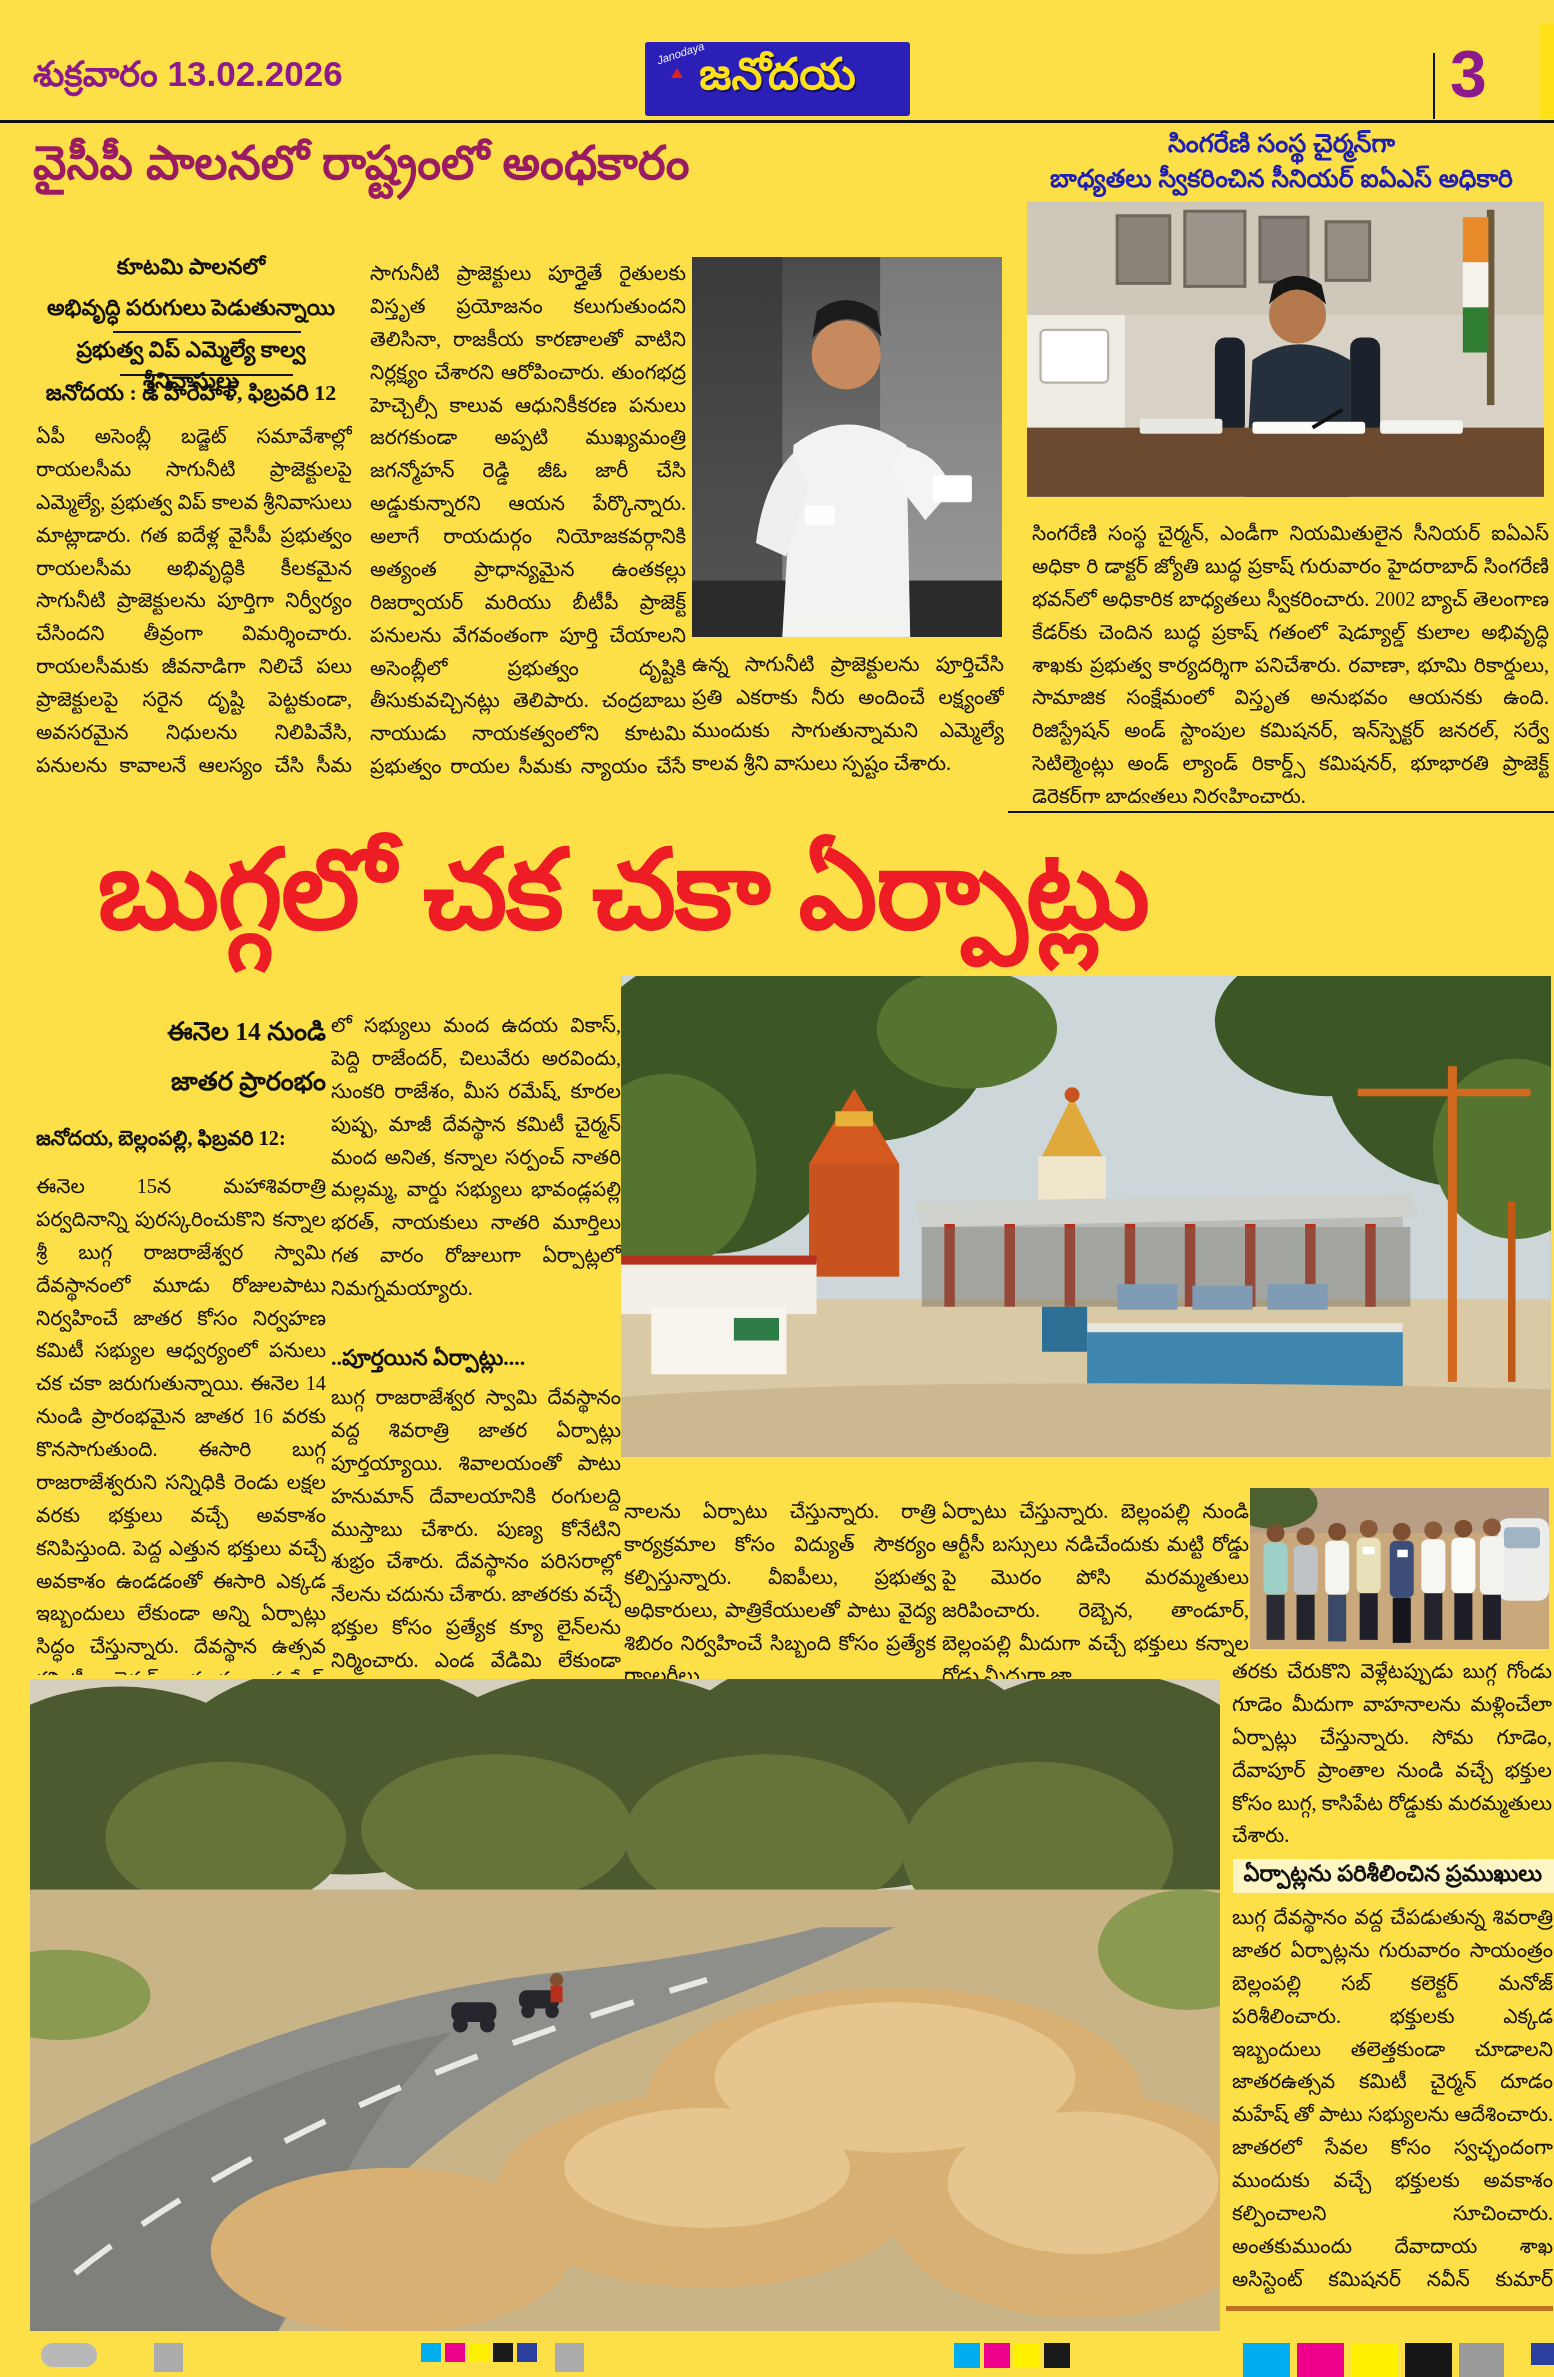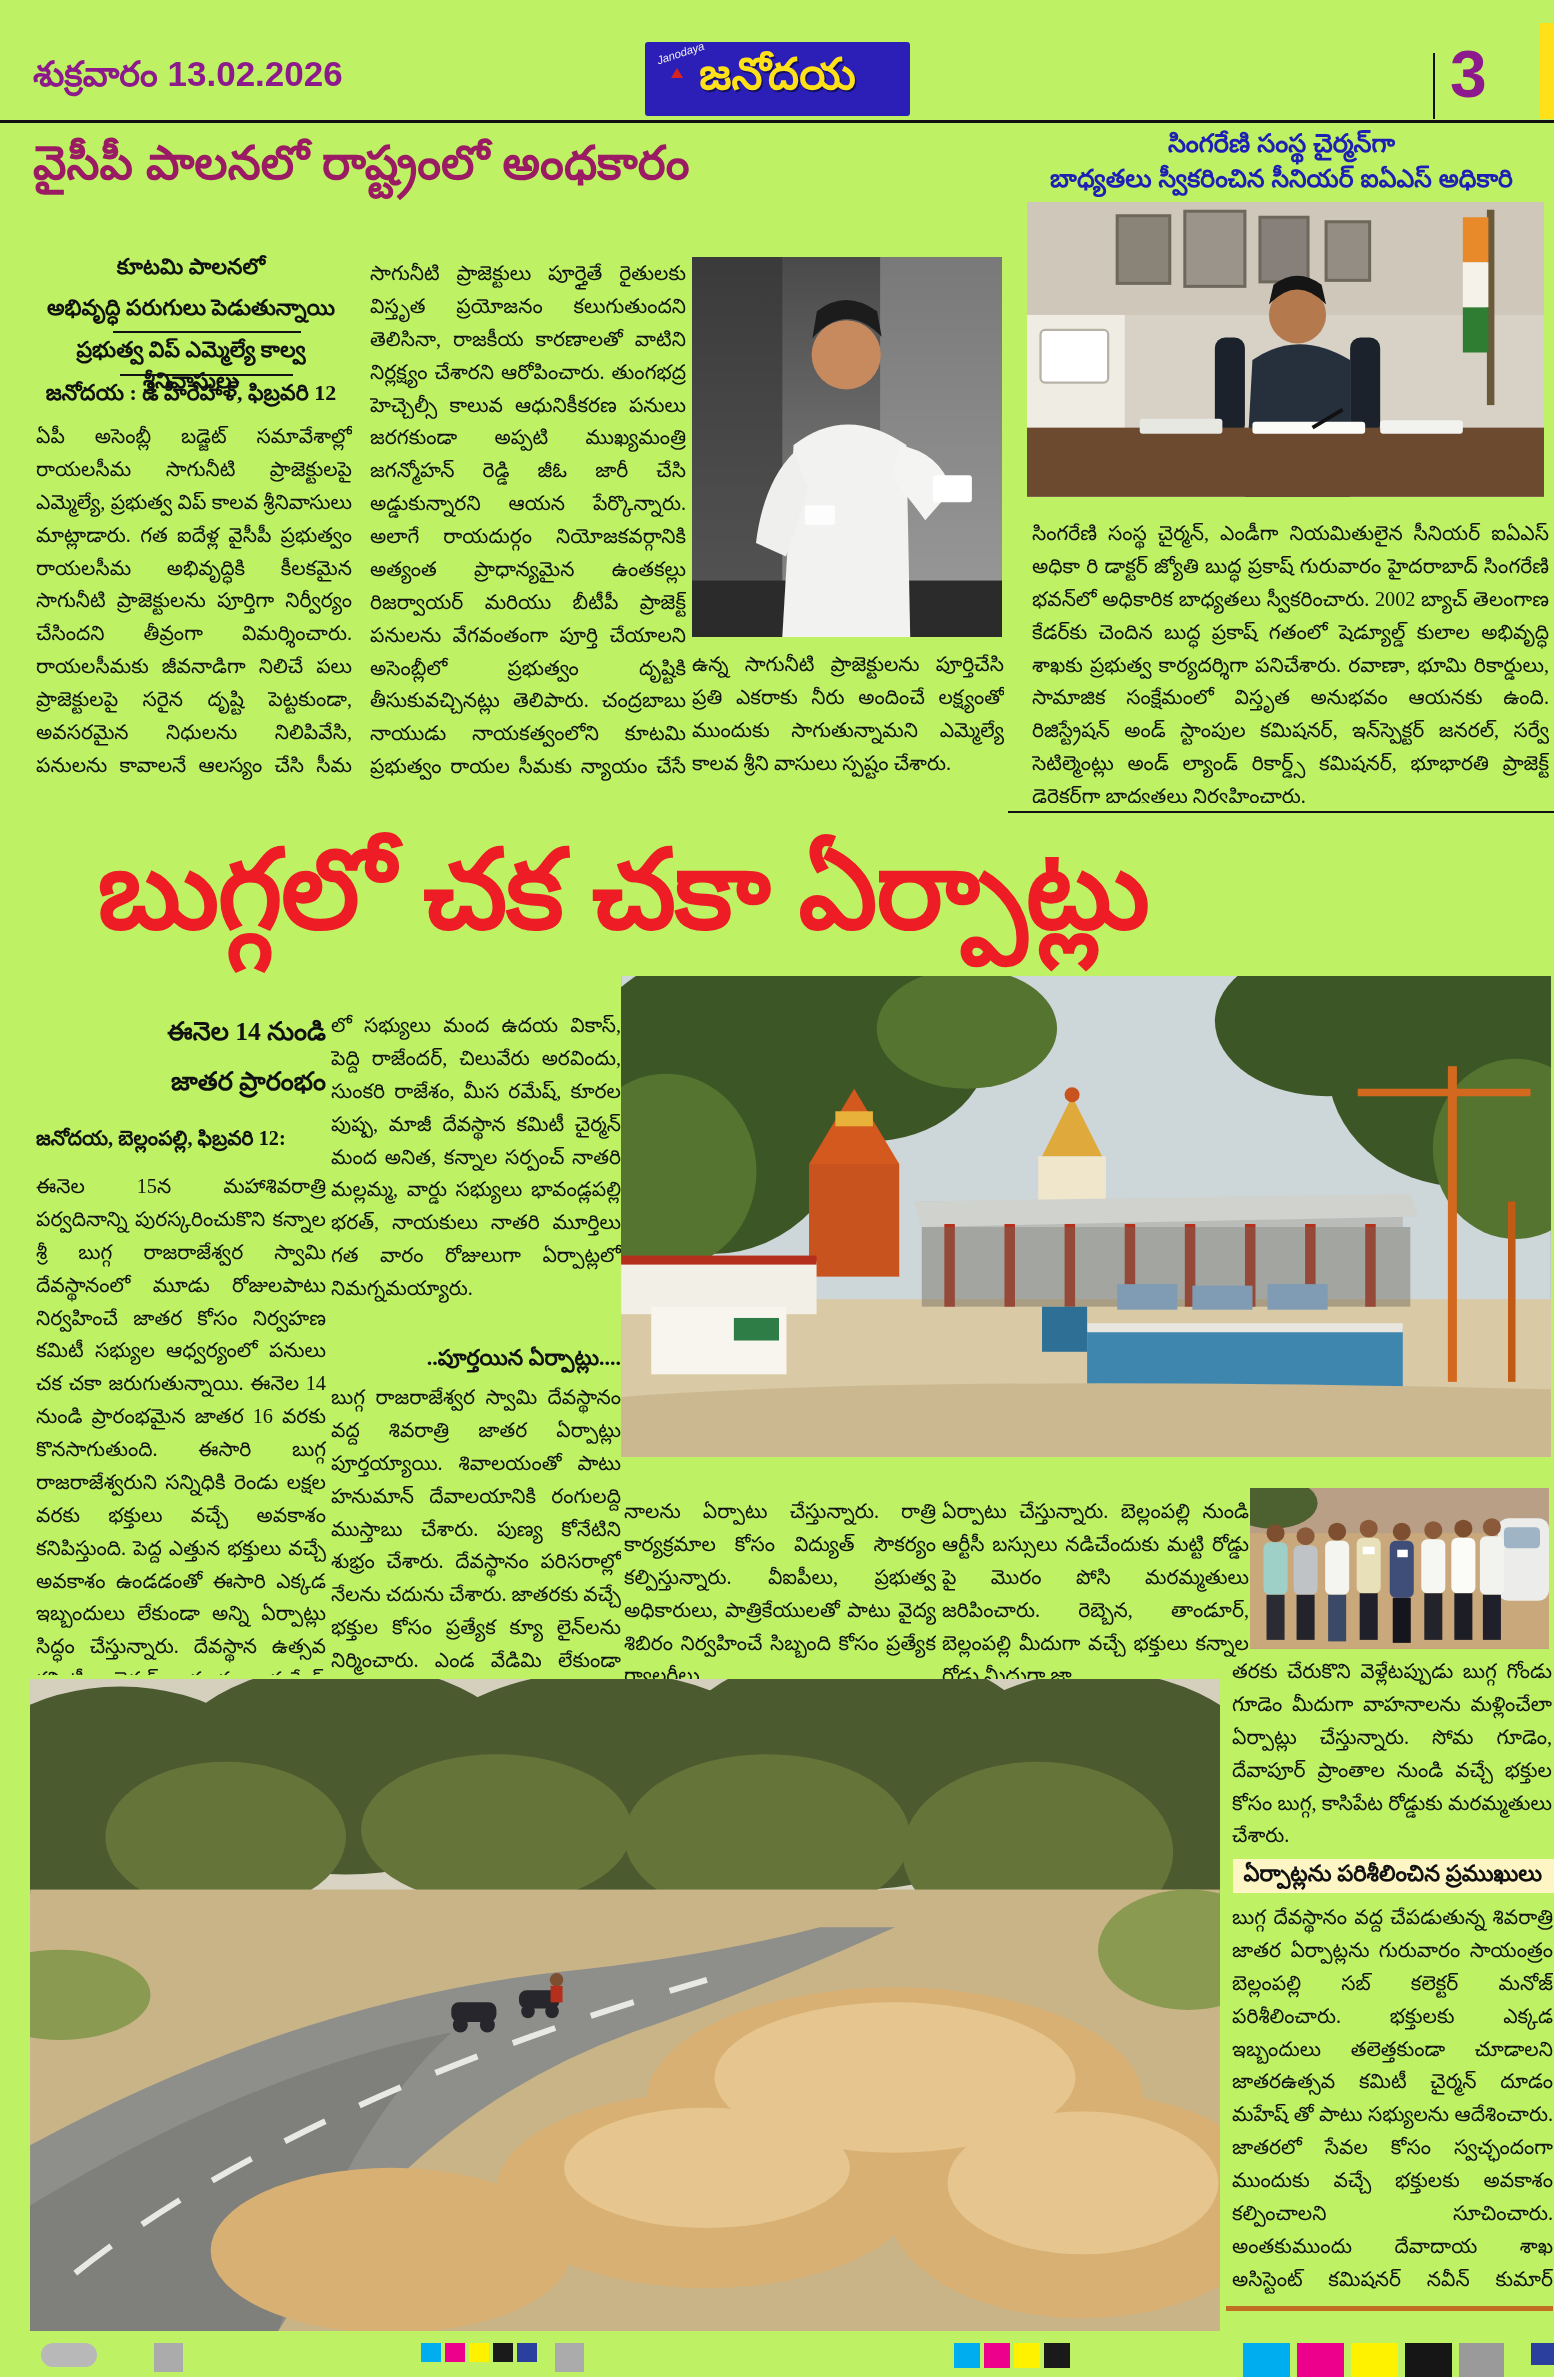--- a/index.html
+++ b/index.html
@@ -1,16 +1,16 @@
 <!DOCTYPE html>
 <html style="--purple: #8c1a8c; --headline1: #9a1b63; --blue-head: #1f1fb4; --red-head: #ee1c24; --masthead-bg: #2b1fb8; --masthead-text: #ffe11a; --corner-yellow: #ffe11a; --orange-rule: #c07020;font-size:12px"><head>
 <meta charset="utf-8">
 <style>
   html,body{margin:0;padding:0;background:#e9e9e9;}
-  #page{position:relative;width:1555px;height:2377px;background:#bef264;margin:0 auto;
+  #page{position:relative;width:1555px;height:2377px;background:#fde047;margin:0 auto;
         font-family:"Liberation Serif","DejaVu Serif",serif;color:#111;overflow:hidden;}
   .b{position:absolute;}
   .body-text{font-size:20.3px;line-height:1.62;text-align:justify;overflow:hidden;}
   .bold{font-weight:bold;}
   .center{text-align:left;}
   .rule{background:#111;}
   .photo{overflow:hidden;background:#888;}
   .photo svg{display:block;}
   #date{left:33px;top:54px;font-size:35px;font-weight:bold;color:var(--purple,#8c1a8c);
         font-family:"Liberation Sans","DejaVu Sans",sans-serif;}
@@ -31,21 +31,21 @@
         color:var(--headline1,#9a1b63);line-height:1.1;
         font-family:"Liberation Sans","DejaVu Sans",sans-serif;}
   .kicker{left:36px;width:310px;font-weight:bold;font-size:22px;text-align:center;}
   .kline{left:90px;width:203px;height:1.5px;background:#111;}
   .blue-head{width:547px;left:1008px;text-align:center;font-weight:bold;font-size:25.6px;
         color:var(--blue-head,#1f1fb4);font-family:"Liberation Sans","DejaVu Sans",sans-serif;}
   .red-head{left:0;top:826px;width:1246px;text-align:center;font-size:111px;font-weight:bold;
         color:var(--red-head,#ee1c24);font-family:"Liberation Sans","DejaVu Sans",sans-serif;
         letter-spacing:-1.5px;}
   .sub2{left:36px;width:290px;font-size:25.6px;font-weight:bold;text-align:right;}
-  .subhead-inline{font-weight:bold;text-align:right;font-size:22px;}
+  .subhead-inline{font-weight:bold;text-align:left;font-size:22px;}
   #insp-head{left:1233px;top:1859px;width:320px;font-size:22.6px;font-weight:bold;
         background:#fdf6c4;padding:1.5px 0 1.5px 10.5px;}
   #orange-rule{left:1226px;top:2306px;width:327px;height:4.5px;background:var(--orange-rule,#c07020);}
   #rule-right-bottom{left:1008px;top:811px;width:547px;height:2.3px;}
   #print-marks{left:0;top:2335px;width:1555px;height:42px;}
   .mark{position:absolute;top:7.5px;}
 </style>
 </head>
 <body>
 

